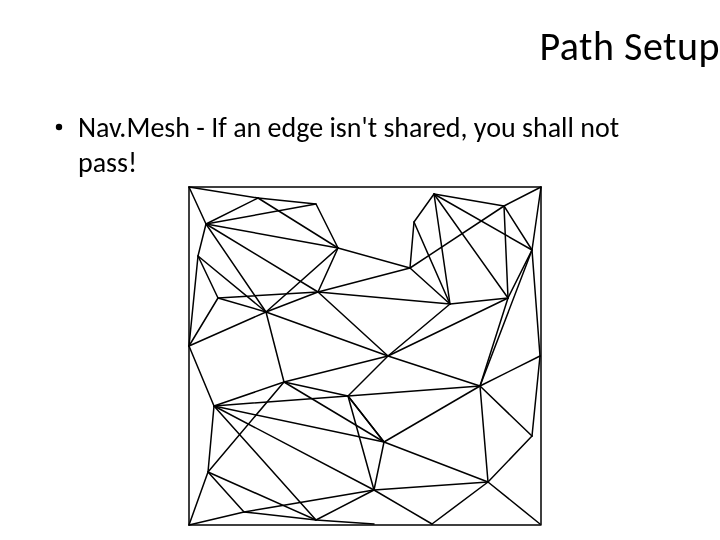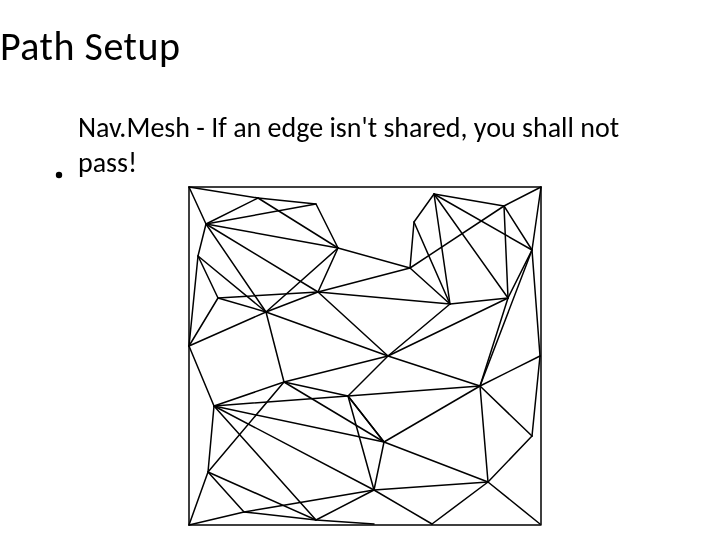--- a/index.html
+++ b/index.html
@@ -16,36 +16,36 @@
     position: relative;
     width: 720px;
     height: 540px;
     box-sizing: border-box;
   }
   .title {
     position: absolute;
     top: 22px;
     left: 0;
     width: 720px;
-    text-align: left;
+    text-align: right;
     font-size: 40px;
     font-weight: 400;
     letter-spacing: 0.5px;
   }
   .bullets {
     position: absolute;
     top: 110px;
     left: 54px;
     width: 620px;
     font-size: 28px;
     line-height: 1.25;
   }
   .bullet {
     display: flex;
-    align-items: flex-end;
+    align-items: flex-start;
   }
   .bullet .dot {
     flex: 0 0 auto;
     width: 24px;
     padding-top: 12px;
   }
   .bullet .dot svg { display: block; }
   .bullet .text { flex: 1 1 auto; }
   .diagram-wrap {
     position: absolute;

